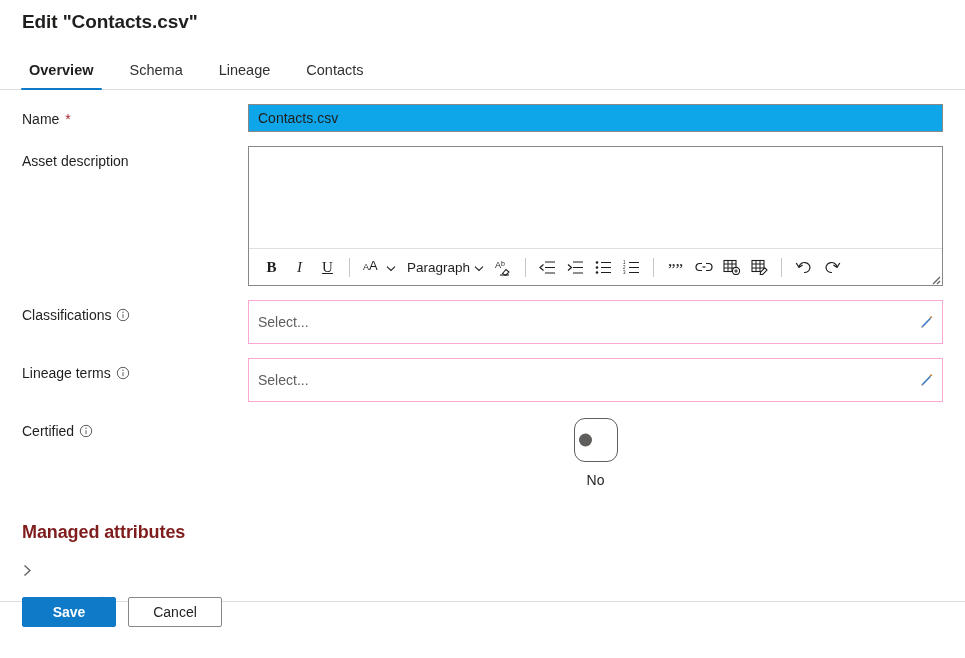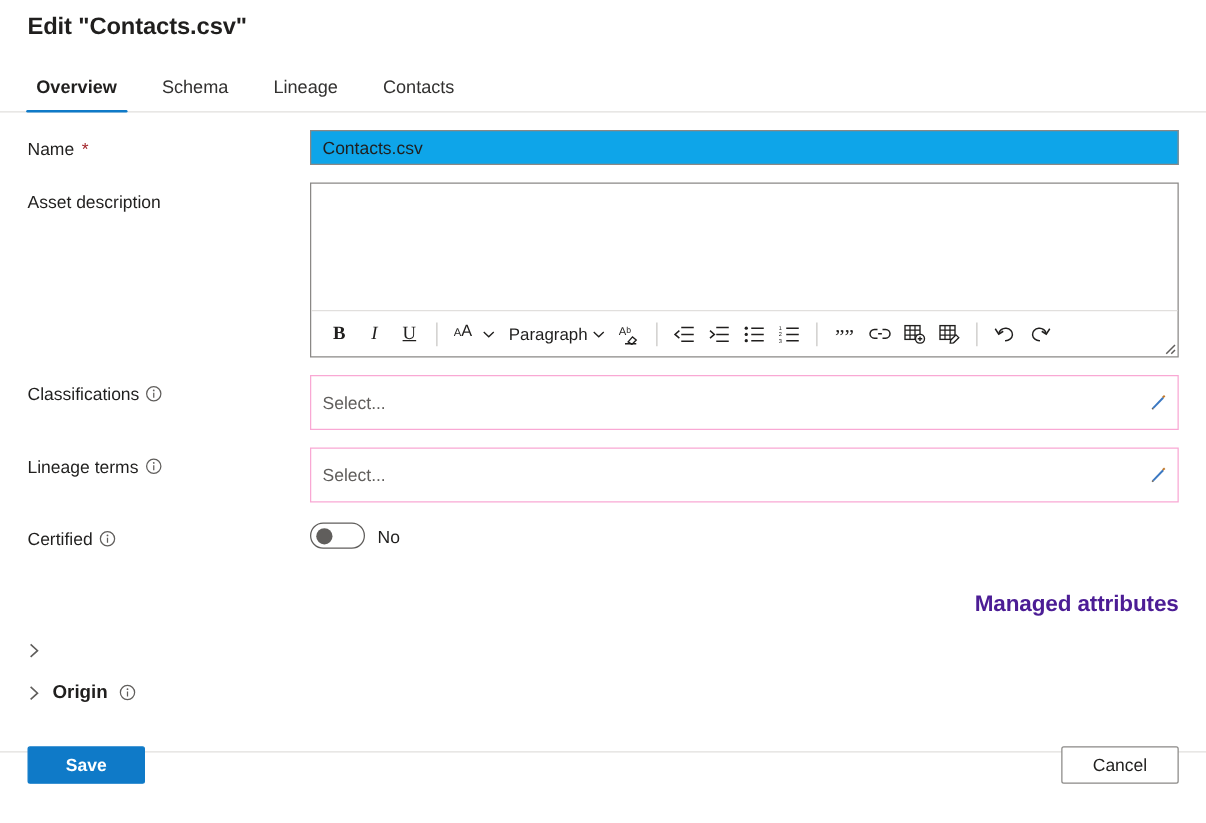--- a/index.html
+++ b/index.html
@@ -177,20 +177,21 @@
     transform: translateY(-50%);
     width: 14px; height: 14px;
   }
 
   
   .toggle-wrap {
     display: flex;
     align-items: center;
     gap: 10px;
     padding-top: 2px;
+    flex-direction: column;
   }
   .toggle {
     width: 44px; height: 21px;
     border: 1px solid #605e5c;
     border-radius: 11px;
     background: #fff;
     position: relative;
     cursor: pointer;
     flex: 0 0 44px;
   }
@@ -201,24 +202,23 @@
     width: 13px; height: 13px;
     border-radius: 50%;
     background: #605e5c;
   }
   .toggle-label { font-size: 14px; color: #201f1e; }
 
   
   .section-heading {
     font-size: 18px;
     font-weight: 600;
-    color: #4c1d95;
+    color: #7f1d1d;
     margin-top: 34px;
     letter-spacing: -0.1px;
-    text-align: right;
   }
   .expander {
     display: flex;
     align-items: center;
     gap: 9px;
     margin-top: 20px;
     cursor: pointer;
   }
   .expander-caret {
     width: 11px; height: 11px;
@@ -241,21 +241,20 @@
   }
   .footer {
     position: absolute;
     left: 0; right: 0;
     top: 584px;
     height: 56px;
     display: flex;
     align-items: center;
     padding: 0 22px;
     gap: 12px;
-    justify-content: space-between;
   }
   .btn {
     height: 30px;
     min-width: 94px;
     font-size: 14px;
     font-family: "Liberation Sans", sans-serif;
     border-radius: 2px;
     cursor: pointer;
     display: inline-flex;
     align-items: center;

